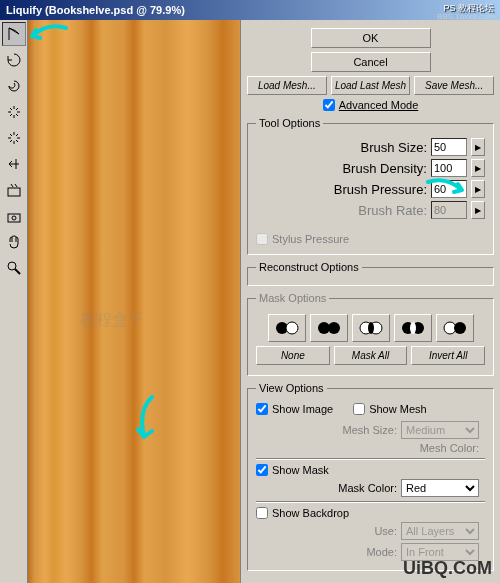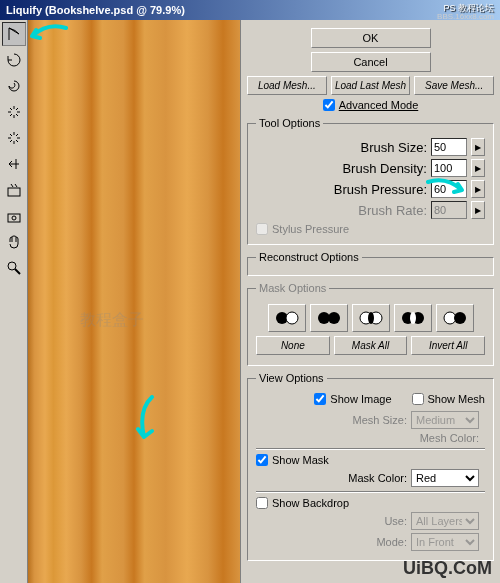--- a/index.html
+++ b/index.html
@@ -23,23 +23,23 @@
 .opt-row label { font-size: 13px; }
 .opt-row.dim label { color: #808080; }
 .num-input { width: 36px; height: 18px; border: 1px inset #808080; background: #fff; padding: 1px 2px; text-align: left; font-size: 11px; }
 .num-input:disabled { background: #d4d0c8; color: #808080; }
 .arrow-btn { width: 14px; height: 18px; border: 1px solid; border-color: #fff #808080 #808080 #fff; background: #d4d0c8; display: flex; align-items: center; justify-content: center; cursor: pointer; font-size: 8px; }
 .mask-icons { display: flex; gap: 4px; justify-content: center; margin: 4px 0; }
 .mask-icon { width: 38px; height: 28px; border: 1px solid; border-color: #fff #808080 #808080 #fff; display: flex; align-items: center; justify-content: center; cursor: pointer; }
 .view-row { display: flex; align-items: center; justify-content: flex-end; gap: 4px; margin: 3px 6px; }
 .view-row label { font-size: 11px; }
 .view-row.dim label, .view-row.dim select { color: #808080; }
-select { width: 68px; height: 18px; border: 1px solid #808080; background: #fff; font-size: 11px; }
+select { width: 78px; height: 18px; border: 1px solid #808080; background: #fff; font-size: 11px; }
 select:disabled { background: #d4d0c8; color: #808080; }
-.two-col { display: flex; gap: 20px; justify-content: flex-end; }
+.two-col { display: flex; gap: 20px; }
 .arrow-annot { position: absolute; pointer-events: none; }
 .arrow1 { left: 28px; top: 24px; }
 .arrow2 { right: 34px; top: 178px; transform: scaleX(-1); }
 .arrow3 { left: 130px; top: 395px; }
 .wm-top { position: absolute; right: 6px; top: 2px; color: #fff; font-size: 9px; text-shadow: 1px 1px 1px #000; pointer-events: none; }
 .wm-top2 { position: absolute; right: 6px; top: 12px; color: #ccc; font-size: 8px; pointer-events: none; }
 .wm-mid { position: absolute; left: 80px; top: 310px; opacity: 0.3; pointer-events: none; font-size: 16px; color: #888; }
 .wm-bot { position: absolute; right: 8px; bottom: 4px; color: #333; font-size: 18px; font-weight: bold; font-family: Arial; pointer-events: none; }
 input[type=checkbox] { width: 12px; height: 12px; }
 </style>
@@ -139,21 +139,21 @@
     <div class="opt-row">
       <label>Brush Pressure:</label>
       <input class="num-input" value="60" style="">
       <div class="arrow-btn">▶</div>
     </div>
     <div class="opt-row dim">
       <label>Brush Rate:</label>
       <input class="num-input" disabled="" value="80" style="">
       <div class="arrow-btn">▶</div>
     </div>
-    <div class="chk-row" style="justify-content:flex-start;margin-top:4px">
+    <div class="chk-row" style="justify-content:flex-start;margin-top:14px">
       <input type="checkbox" disabled="" style="">
       <label style="color:#808080">Stylus Pressure</label>
     </div>
   </fieldset>
 
   <fieldset>
     <legend>Reconstruct Options</legend>
   </fieldset>
 
   <fieldset>

